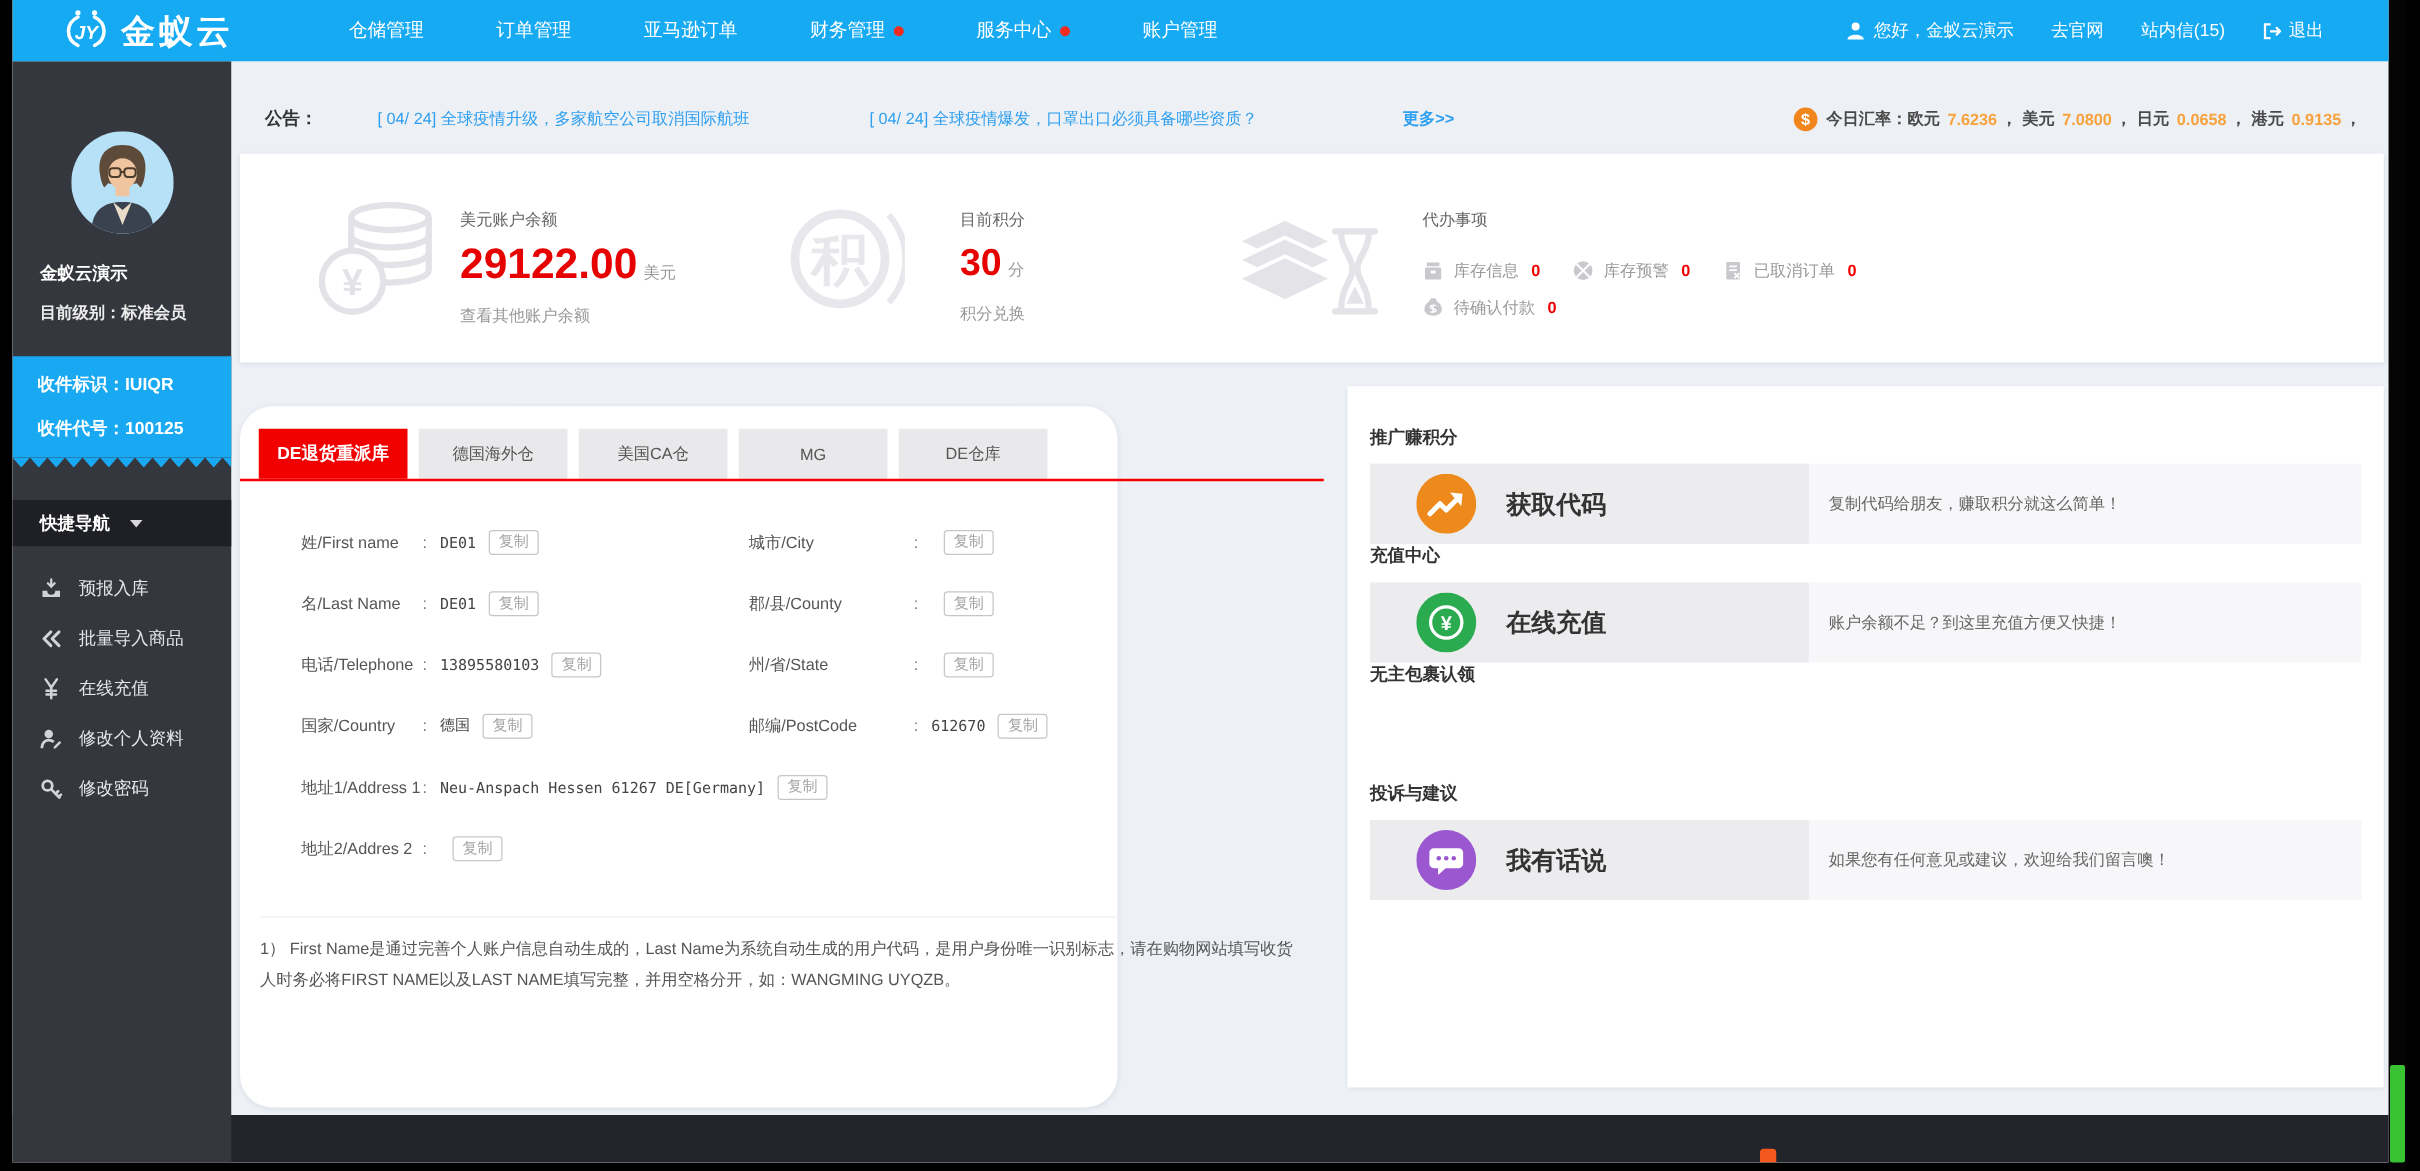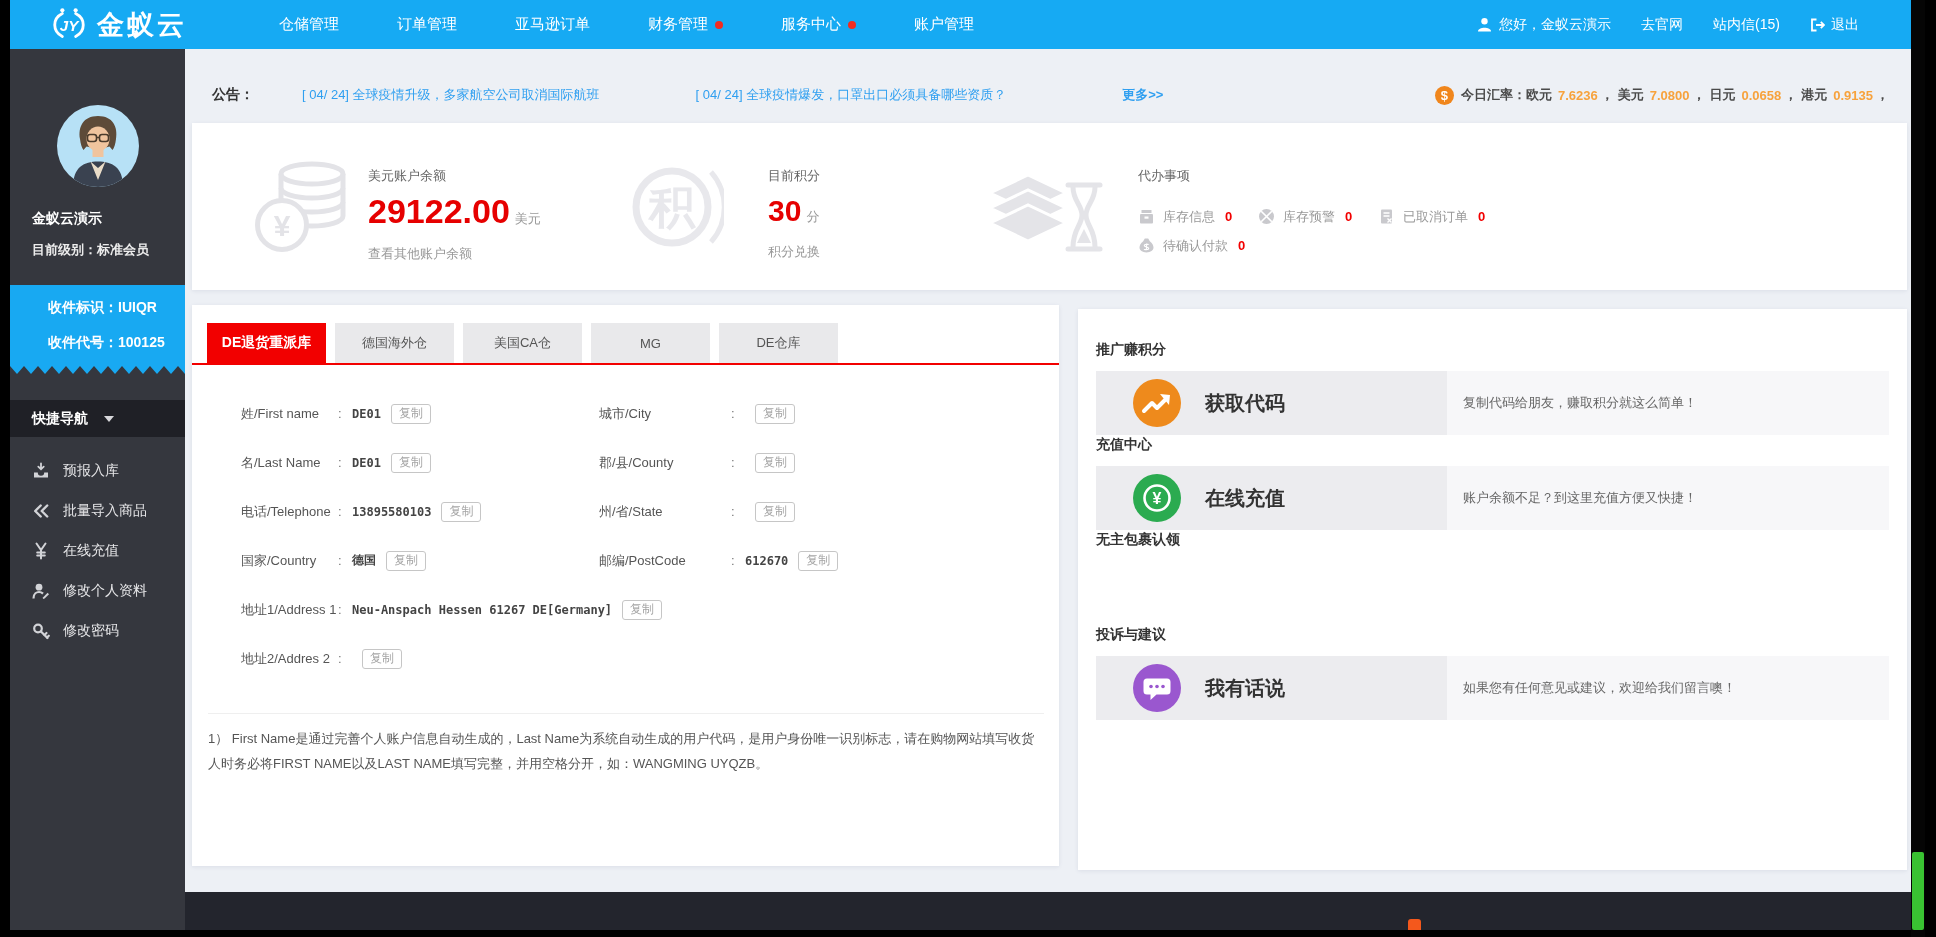--- a/index.html
+++ b/index.html
@@ -16,21 +16,21 @@
   .dot{width:8px;height:8px;border-radius:50%;background:#f32b1f;}
   .nav-right{margin-left:auto;margin-right:52px;display:flex;align-items:center;gap:30px;font-size:14px;white-space:nowrap;}
   .nav-user{display:flex;align-items:center;gap:7px;cursor:pointer;}
   .nav-link{color:#fff;cursor:pointer;text-decoration:none;display:flex;align-items:center;gap:6px;}
 
   
   .sidebar{position:absolute;left:0;top:49px;bottom:0;width:175px;background:#35373e;color:#fff;z-index:4;}
   .avatar{position:absolute;left:47px;top:56px;width:82px;height:82px;}
   .sb-username{position:absolute;left:22px;top:161px;font-size:14px;font-weight:bold;}
   .sb-level{position:absolute;left:22px;top:192px;font-size:13px;font-weight:bold;color:#ececec;}
-  .receive{position:absolute;left:0;top:236px;width:175px;height:81px;background:#18a9f2;padding:14px 0 0 38px;}
+  .receive{position:absolute;left:0;top:236px;width:175px;height:81px;background:#18a9f2;padding:14px 0 0 20px;}
   .receive div{font-size:14px;font-weight:bold;margin-bottom:17px;}
   .zigzag{position:absolute;left:0;top:317px;display:block;}
   .quick-nav{position:absolute;left:0;top:351px;width:175px;height:37px;background:#1f2026;display:flex;align-items:center;font-size:14px;font-weight:bold;cursor:pointer;}
   .quick-nav span{margin-left:22px;}
   .caret{width:0;height:0;border-left:5px solid transparent;border-right:5px solid transparent;border-top:6px solid #d8d8dc;margin-left:16px;}
   .side-menu{position:absolute;left:0;top:402px;width:175px;margin:0;padding:0;list-style:none;}
   .side-menu li{height:40px;display:flex;align-items:center;padding-left:22px;gap:13px;font-size:14px;color:#e6e6e8;cursor:pointer;}
   .s-icon{width:18px;height:18px;flex:none;display:flex;align-items:center;justify-content:center;}
 
   
@@ -39,21 +39,21 @@
   .a-label{margin-left:27px;font-size:14px;font-weight:bold;color:#333;}
   .a-link{color:#2f9ff0;cursor:pointer;text-decoration:none;}
   .a-l1{margin-left:48px;} .a-l2{margin-left:96px;} .a-more{margin-left:116px;font-weight:bold;}
   .rates{margin-left:auto;margin-right:18px;display:flex;align-items:center;font-size:13px;font-weight:bold;color:#4a4a4a;}
   .rate-icon{width:19px;height:19px;border-radius:50%;background:#f0861c;color:#fff;text-align:center;line-height:19px;font-size:13px;font-weight:bold;margin-right:7px;flex:none;}
   .rate-val{color:#f7a23c;margin:0 3px 0 6px;}
   .rate-sep{color:#4a4a4a;margin-right:4px;}
 
   .card{position:absolute;background:#fff;box-shadow:0 1px 4px rgba(60,80,120,.10);}
   .card1{left:7px;top:74px;width:1715px;height:167px;}
-  .card2{left:7px;top:256px;width:867px;height:561px;}
+  .card2{left:7px;top:276px;width:702px;height:561px;border-radius:26px;}
   .card3{left:893px;top:260px;width:829px;height:561px;}
 
   
   .ov-icon{position:absolute;}
   .ovi-1{left:63px;top:36px;} .ovi-2{left:436px;top:36px;} .ovi-3{left:794px;top:40px;}
   .ov-text{position:absolute;top:44px;}
   .ovt-1{left:176px;} .ovt-2{left:576px;} .ovt-3{left:946px;}
   .ov-title{font-size:13px;color:#666;}
   .ov-amount{margin-top:8px;font-size:34px;font-weight:bold;color:#e60000;line-height:36px;}
   .ov-amount.small{font-size:30px;}
@@ -69,21 +69,21 @@
   .tabs{position:absolute;left:15px;top:18px;display:flex;gap:9px;}
   .tab{width:119px;height:40px;background:#e9e9eb;color:#555;font-size:13px;display:flex;align-items:center;justify-content:center;cursor:pointer;white-space:nowrap;}
   .tab.active{background:#f20000;color:#fff;font-weight:bold;font-size:14px;}
   .tab-line{position:absolute;left:0;top:58px;width:867px;height:2px;background:#f20000;}
   .fields-left{position:absolute;left:49px;top:84px;}
   .fields-right{position:absolute;left:407px;top:84px;}
   .f-row{height:49px;display:flex;align-items:center;font-size:13px;color:#555;}
   .f-label{width:97px;flex:none;}
   .fields-right .f-label{width:132px;}
   .f-colon{width:14px;flex:none;color:#777;}
-  .f-value{font-family:"DejaVu Sans Mono","Liberation Mono",monospace;font-size:12px;color:#444;margin-right:10px;white-space:nowrap;font-weight:bold;}
+  .f-value{font-family:"DejaVu Sans Mono","Liberation Mono",monospace;font-size:12px;color:#444;margin-right:10px;white-space:nowrap;}
   .copy-btn{height:20px;padding:0 7px;border:1px solid #c6c6c6;border-radius:3px;background:#fff;color:#a5a5a5;font-size:12px;line-height:17px;cursor:pointer;flex:none;}
   .notes{position:absolute;left:16px;top:408px;width:836px;border-top:1px solid #efefef;padding-top:12px;font-size:13px;color:#555;line-height:25px;}
   .notes p{margin:0;}
 
   
   .p-header{position:absolute;left:18px;font-size:14px;font-weight:bold;color:#333;}
   .p-h0{top:32px;} .p-h1{top:127px;} .p-h2{top:222px;} .p-h3{top:317px;}
   .p-row{position:absolute;left:18px;width:793px;height:64px;display:flex;background:#f7f7f9;cursor:pointer;}
   .p-r0{top:62px;} .p-r1{top:157px;} .p-r2{top:252px;} .p-r3{top:347px;}
   .p-left{width:351px;flex:none;background:#ececef;display:flex;align-items:center;}

